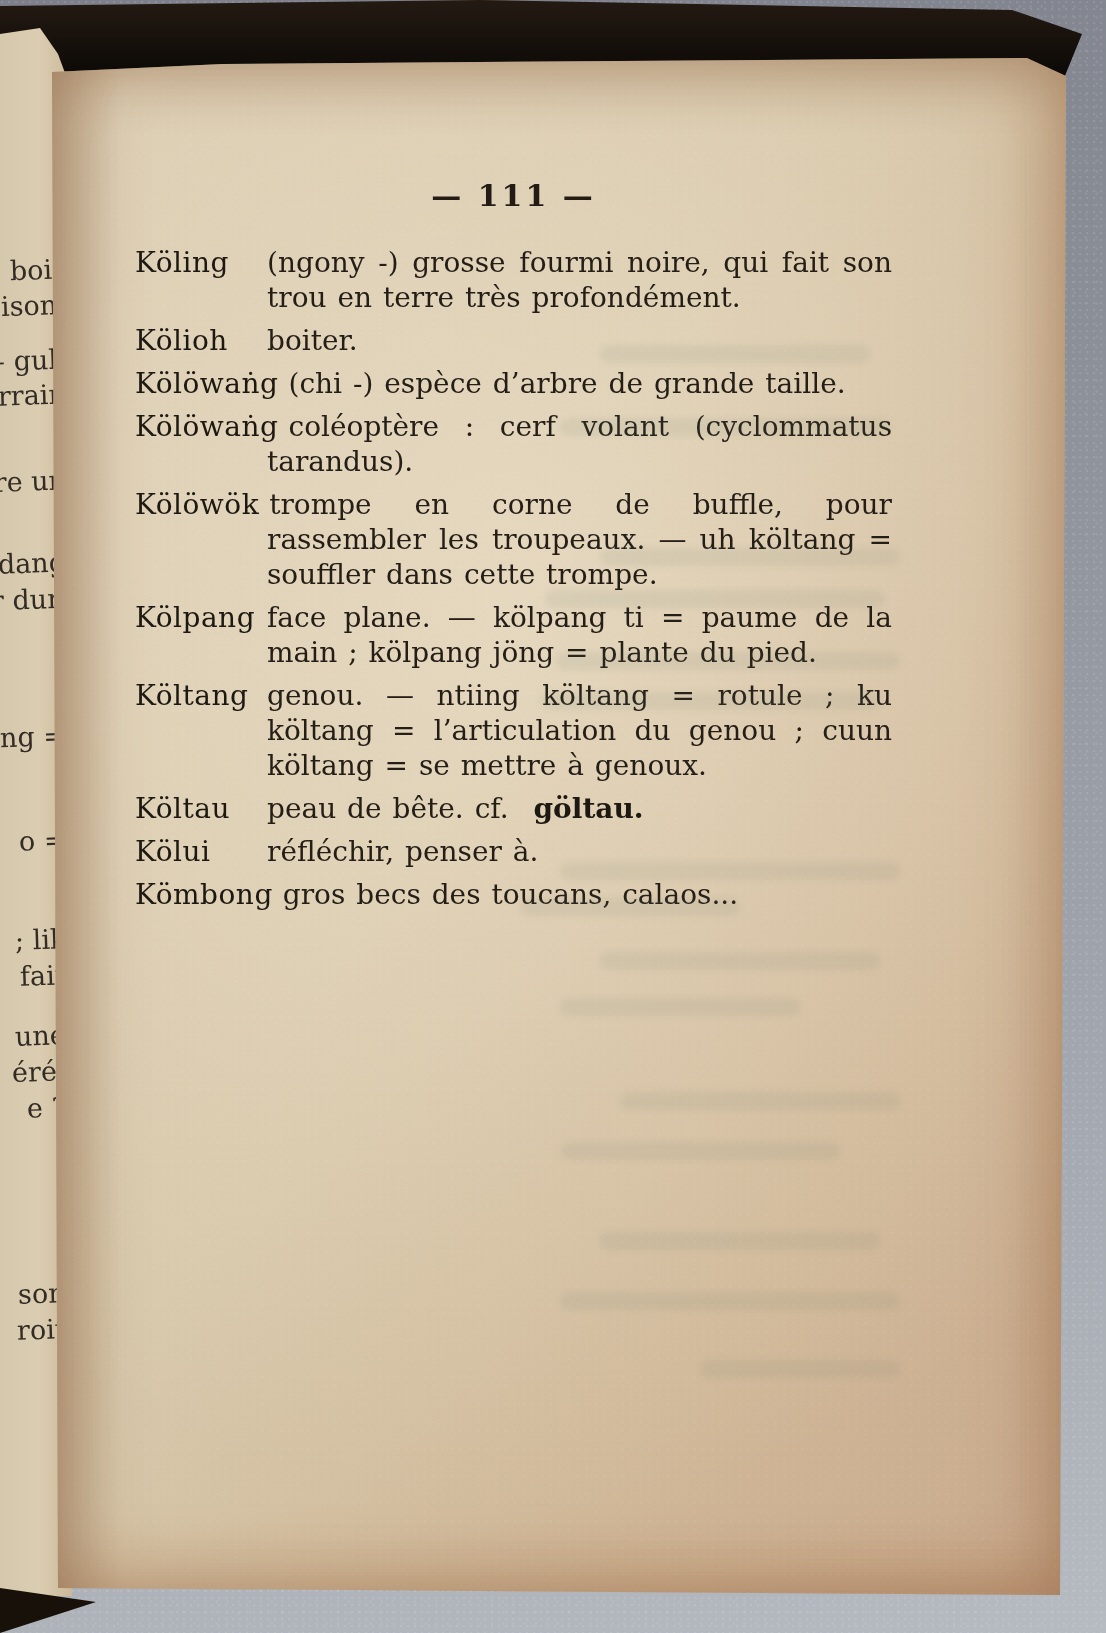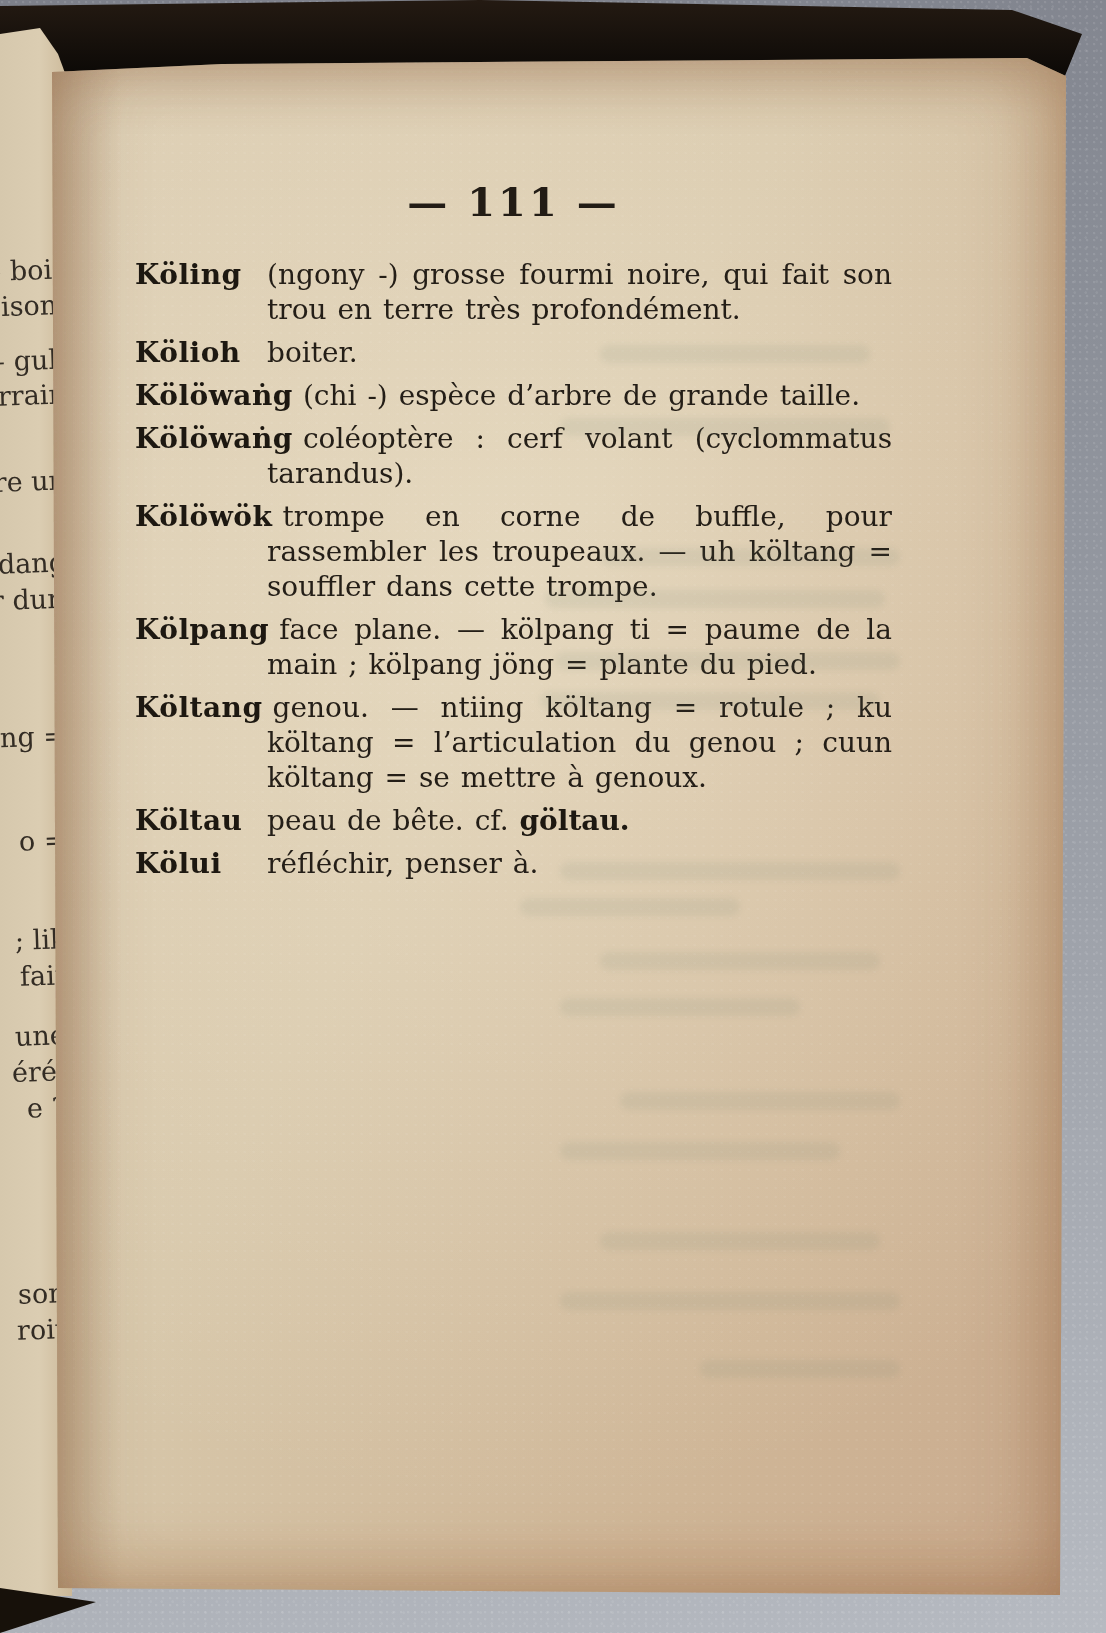--- a/index.html
+++ b/index.html
@@ -56,29 +56,29 @@
     color:#241e17;
   }
   
   .page::before{
     content:"";position:absolute;left:0;top:0;bottom:0;width:70px;
     background:linear-gradient(90deg,rgba(120,78,46,.22),rgba(120,78,46,0));
   }
   .text-block{width:757px;margin-left:83px;}
   .page-number{
     margin-top:120px;text-align:center;
-    font-size:40px;font-weight:bold;letter-spacing:3px;color:#221c15;
+    font-size:30px;font-weight:bold;letter-spacing:3px;color:#221c15;
   }
   .entries{margin-top:32px;text-align:justify;font-size:28px;line-height:35px;word-spacing:2px;}
   .entry{margin:0 0 8px 0;padding-left:132px;text-indent:-132px;}
   .hw{
     display:inline-block;min-width:132px;padding-right:10px;box-sizing:border-box;
-    text-indent:0;font-weight:bold;color:#1d1811;letter-spacing:.5px;
+    text-indent:0;font-weight:normal;color:#1d1811;letter-spacing:.5px;
   }
-  .xref{font-weight:bold;color:#1d1811;}
+  .xref{font-weight:bold;color:#1d1811;margin-left:14px;}
   
   .ghost{position:absolute;height:18px;border-radius:9px;
          background:rgba(104,124,108,.10);filter:blur(3px);}
 </style>
 </head>
 <body>
 
 <div class="scene">
   <div class="backdrop"></div>
   <div class="dark-band"></div>
@@ -126,16 +126,17 @@
       <div class="entries">
           <p class="entry"><b class="hw">Köling</b><span>(ngony -) grosse fourmi noire, qui fait son trou en terre très profondément.</span></p>
           <p class="entry"><b class="hw">Kölioh</b><span>boiter.</span></p>
           <p class="entry"><b class="hw">Kölöwaṅg</b><span>(chi -) espèce d’arbre de grande taille.</span></p>
           <p class="entry"><b class="hw">Kölöwaṅg</b><span>coléoptère : cerf volant (cyclommatus tarandus).</span></p>
           <p class="entry"><b class="hw">Kölöwök</b><span>trompe en corne de buffle, pour rassembler les troupeaux. — uh költang = souffler dans cette trompe.</span></p>
           <p class="entry"><b class="hw">Kölpang</b><span>face plane. — kölpang ti = paume de la main ; kölpang jöng = plante du pied.</span></p>
           <p class="entry"><b class="hw">Költang</b><span>genou. — ntiing költang = rotule ; ku költang = l’articulation du genou ; cuun költang = se mettre à genoux.</span></p>
           <p class="entry"><b class="hw">Költau</b><span>peau de bête. cf. </span><b class="xref">göltau.</b></p>
           <p class="entry"><b class="hw">Kölui</b><span>réfléchir, penser à.</span></p>
+          <p class="entry"><b class="hw">Kömbong</b><span>gros becs des toucans, calaos...</span></p>
         </div>
     </div>
   </div>
 </div>
 
 </body></html>

